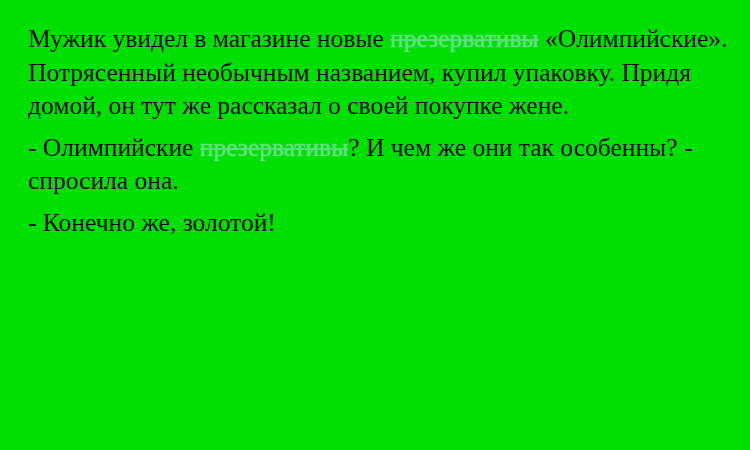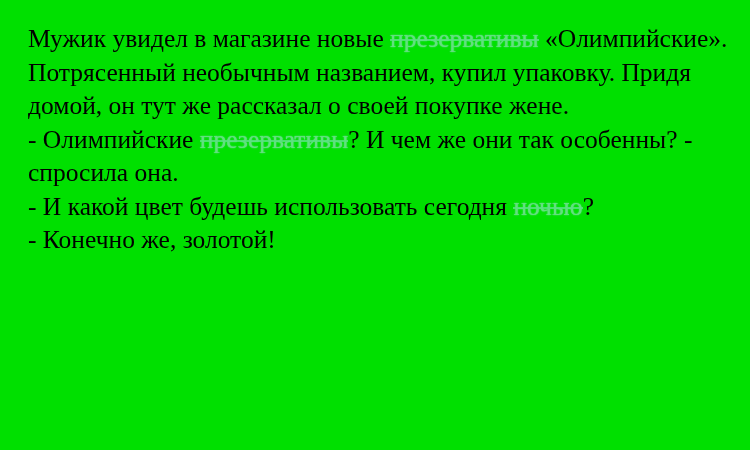--- a/index.html
+++ b/index.html
@@ -26,21 +26,21 @@
     line-height: 33.5px;
     color: #000000;
     letter-spacing: 0px;
     word-spacing: 0px;
   }
   .para {
     margin: 0;
     padding: 0;
   }
   .para + .para {
-    margin-top: 0px;
+    margin-top: 8px;
   }
   
   .censored {
     color: #63e07f;
     text-shadow:
       0 0 1px rgba(80, 220, 120, 0.9),
       0 0 2px rgba(100, 225, 140, 0.7);
     position: relative;
     display: inline-block;
   }
@@ -54,16 +54,15 @@
     background: rgba(90, 225, 130, 0.85);
   }
 </style>
 </head>
 <body>
 
 <div class="page">
   <div class="joke-text" id="joke-text">
       <div class="para"><span>Мужик увидел в магазине новые </span><span class="censored">презервативы</span><span> «Олимпийские». Потрясенный необычным названием, купил упаковку. Придя домой, он тут же рассказал о своей покупке жене.</span></div>
       <div class="para"><span>- Олимпийские </span><span class="censored">презервативы</span><span>? И чем же они так особенны? - спросила она.</span></div>
-      <div class="para"><span>- И какой цвет будешь использовать сегодня </span><span class="censored">ночью</span><span>?</span></div>
       <div class="para"><span>- Конечно же, золотой!</span></div>
     </div>
 </div>
 
 </body></html>

